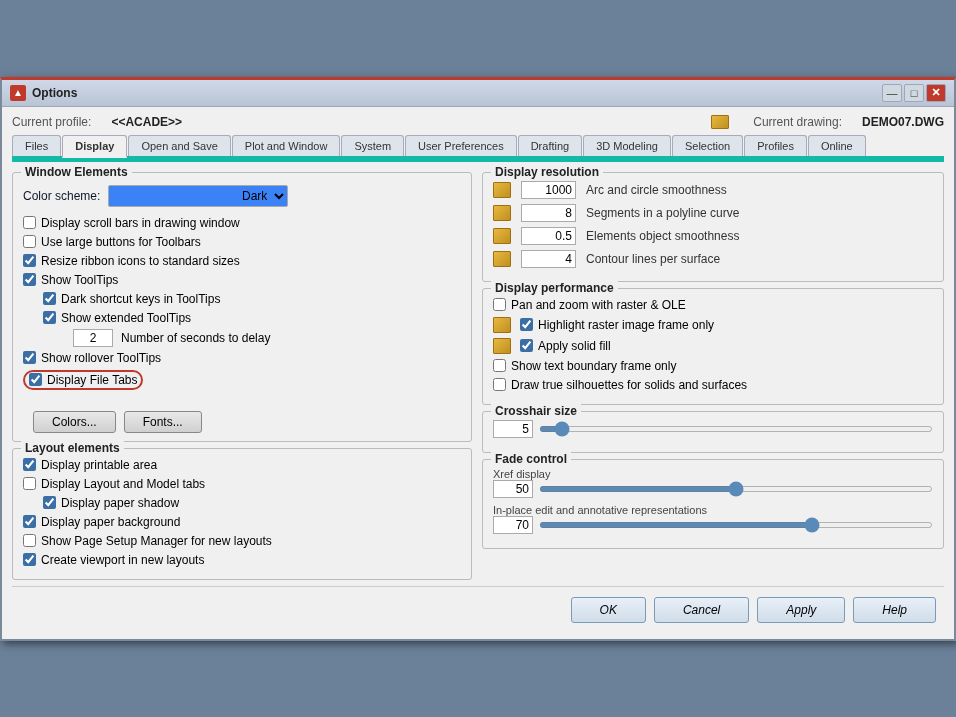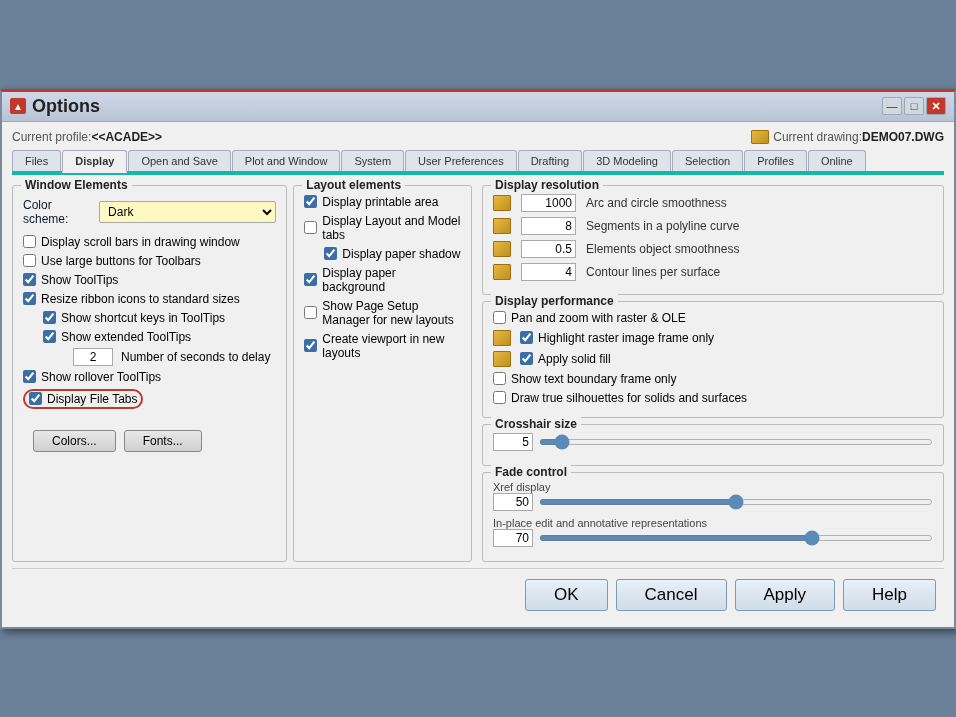--- a/index.html
+++ b/index.html
@@ -38,21 +38,21 @@
       background: #c0392b;
       border-radius: 2px;
       display: flex;
       align-items: center;
       justify-content: center;
       color: white;
       font-size: 10px;
       font-weight: bold;
     }
     .title-text {
-      font-size: 18px;
+      font-size: 12px;
       font-weight: bold;
       color: #222;
     }
     .title-bar-right {
       display: flex;
       gap: 2px;
     }
     .title-btn {
       width: 20px;
       height: 18px;
@@ -70,38 +70,39 @@
       background: #c0392b;
       color: white;
       font-weight: bold;
     }
     .window-body {
       padding: 8px 10px 10px;
     }
     .profile-bar {
       display: flex;
       align-items: center;
+      gap: 20px;
       margin-bottom: 6px;
       font-size: 12px;
     }
     .profile-label { color: #555; }
     .profile-value { font-weight: bold; color: #222; }
     .profile-icon {
       display: inline-block;
       width: 18px;
       height: 14px;
       background: linear-gradient(135deg, #e8b840, #c09020);
       border: 1px solid #a07010;
       border-radius: 1px;
       margin-right: 4px;
       vertical-align: middle;
     }
     .tabs-bar {
       display: flex;
-      border-bottom: 4px solid #14b8a6;
+      border-bottom: 6px solid #14b8a6;
       margin-bottom: 0;
       align-items: center;
     }
     .tab {
       padding: 4px 12px;
       border: 1px solid #aab;
       border-bottom: none;
       background: #dde4ec;
       cursor: pointer;
       font-size: 11px;
@@ -117,20 +118,21 @@
       z-index: 1;
     }
     .main-content {
       display: flex;
       gap: 10px;
       padding: 10px 0 0;
     }
     .left-panel {
       flex: 0 0 460px;
       display: flex;
+      flex-direction: column;
       gap: 6px;
     }
     .right-panel {
       flex: 1;
       display: flex;
       flex-direction: column;
       gap: 6px;
     }
     .group-box {
       border: 1px solid #bbb;
@@ -149,26 +151,27 @@
       color: #222;
     }
     .form-row {
       display: flex;
       align-items: center;
       gap: 8px;
       margin-bottom: 4px;
     }
     .form-label { color: #0f172a; }
     select.dropdown {
-      width: 200px;
+      width: 180px;
       padding: 2px 4px;
       border: 1px solid #aaa;
-      background: #fef9c3;
+      background: #3b82f6;
       font-size: 12px;
       border-radius: 2px;
+      text-align: right;
     }
     .checkbox-row {
       display: flex;
       align-items: center;
       gap: 5px;
       margin-bottom: 3px;
       padding: 1px 0;
     }
     .checkbox-row.indented {
       padding-left: 20px;
@@ -275,21 +278,22 @@
       padding: 10px 8px 6px;
       border-top: 1px solid #ccc;
       margin-top: 6px;
     }
     .bottom-btn {
       padding: 5px 28px;
       border: 1px solid #7a9aba;
       background: linear-gradient(to bottom, #e8f0f8, #d0dce8);
       border-radius: 3px;
       cursor: pointer;
-      font-size: 17px;
+      font-size: 12px;
+      font-style: italic;
     }
   </style>
 </head>
 <body>
 
 <div class="window">
 
   <div class="title-bar">
     <div class="title-bar-left">
       <div class="title-icon">▲</div>
@@ -344,30 +348,30 @@
 
           <div class="checkbox-row">
             <input type="checkbox" id="cb1" style="">
             <label for="cb1">Display scroll bars in drawing window</label>
           </div>
           <div class="checkbox-row">
             <input type="checkbox" id="cb2" style="">
             <label for="cb2">Use large buttons for Toolbars</label>
           </div>
           <div class="checkbox-row">
+            <input type="checkbox" id="cb3" checked="" style="">
+            <label for="cb3">Resize ribbon icons to standard sizes</label>
+          </div>
+          <div class="checkbox-row">
             <input type="checkbox" id="cb4" checked="" style="">
             <label for="cb4">Show ToolTips</label>
           </div>
-          <div class="checkbox-row">
-            <input type="checkbox" id="cb3" checked="" style="">
-            <label for="cb3">Resize ribbon icons to standard sizes</label>
-          </div>
           <div class="checkbox-row indented">
             <input type="checkbox" id="cb5" checked="" style="">
-            <label for="cb5">Show shortcut keys in ToolTips</label>
+            <label for="cb5">Dark shortcut keys in ToolTips</label>
           </div>
           <div class="checkbox-row indented">
             <input type="checkbox" id="cb6" checked="" style="">
             <label for="cb6">Show extended ToolTips</label>
           </div>
           <div class="delay-row">
             <input type="text" class="number-input" value="2" style="">
             <label>Number of seconds to delay</label>
           </div>
           <div class="checkbox-row">

